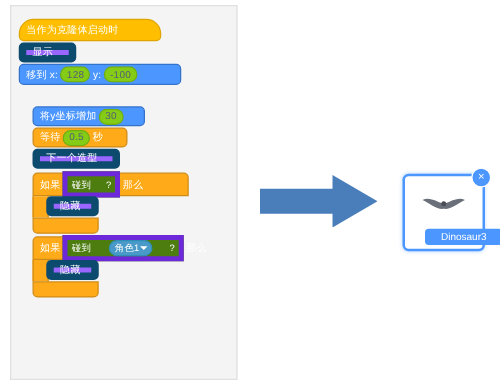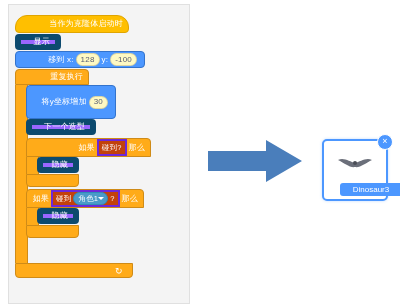--- a/index.html
+++ b/index.html
@@ -22,29 +22,28 @@
     color:#ffffff;
     font-size:8px;
     line-height:10px;
     border-radius:4px;
     box-sizing:border-box;
     display:flex;
     align-items:center;
     padding:0 5px;
     white-space:nowrap;
     letter-spacing:0.2px;
-    justify-content:flex-end;
   }
   .evt{background:#ffbf00;border:1px solid #e0a500;}
   .look{background:#9966ff;border:6px solid #0c4a6e;}
   .motion{background:#4c97ff;border:1px solid #3373cc;}
   .ctrl{background:#ffab19;border:1px solid #cf8b17;}
   .oval{
     border-radius:9px;
-    background:#fef9c3;
+    background:#84cc16;
     color:#575e75;
     font-size:8px;
     padding:0 4px;
     display:inline-flex;
     align-items:center;
     height:11px;
     margin:0 2px;
     border:1px solid rgba(0,0,0,0.15);
   }
   .drop{
@@ -61,29 +60,30 @@
     border:1px solid #2e8eb8;
   }
   .drop:after{
     content:"";
     position:absolute;right:3px;top:4px;
     border-left:3px solid transparent;
     border-right:3px solid transparent;
     border-top:3px solid #ffffff;
   }
   .hex{
-    background:#c2410c;
-    border:2px solid #6d28d9;
+    background:#4d7c0f;
+    border:4px solid #6d28d9;
     color:#ffffff;
     font-size:7.5px;
     height:13px;
     display:inline-flex;
     align-items:center;
     padding:0 3px;
     margin:0 2px;
+    gap:12px;
   }
   .hat{
     border-top-left-radius:12px;
     border-top-right-radius:12px;
   }
   
   #arrow{
     position:absolute;left:208px;top:140px;width:94px;height:42px;
   }
   
@@ -133,34 +133,31 @@
     <span>显示</span>
   </div>
 
   <div class="blk motion" style="left:6px;top:46px;width:130px;height:17px;">
     <span>移到 x:</span>
     <span class="oval">128</span>
     <span>y:</span>
     <span class="oval">-100</span>
   </div>
 
-  <div style="position:absolute;left:6px;top:64px;">
-    <div class="blk ctrl" style="position:relative;left:0;top:0;width:74px;height:16px;border-bottom-left-radius:0;border-bottom-right-radius:0;">
-      <span>重复执行</span>
-    </div>
-    <div style="position:absolute;left:0;top:16px;width:11px;height:178px;background:#ffab19;border-left:1px solid #cf8b17;border-right:1px solid #cf8b17;"></div>
-    <div class="blk ctrl" style="position:absolute;left:0;top:194px;width:118px;height:15px;border-top-left-radius:0;border-top-right-radius:0;"></div>
-    <div style="position:absolute;left:100px;top:197px;color:#fff;font-size:9px;">↻</div>
-  </div>
-
-  <div class="blk motion" style="left:17px;top:80px;width:90px;height:34px;">
+
+  <div class="blk motion" style="left:17px;top:80px;width:90px;height:16px;">
     <span>将y坐标增加</span>
     <span class="oval">30</span>
   </div>
 
+  <div class="blk ctrl" style="left:17px;top:97px;width:76px;height:16px;">
+    <span>等待</span>
+    <span class="oval">0.5</span>
+    <span>秒</span>
+  </div>
 
   <div class="blk look" style="left:17px;top:114px;width:70px;height:16px;">
     <span>下一个造型</span>
   </div>
 
   <div style="position:absolute;left:17px;top:133px;">
     <div class="blk ctrl" style="position:relative;left:0;top:0;width:125px;height:19px;border-bottom-left-radius:0;border-bottom-right-radius:0;">
       <span>如果</span>
       <span class="hex">
         <span>碰到</span>

